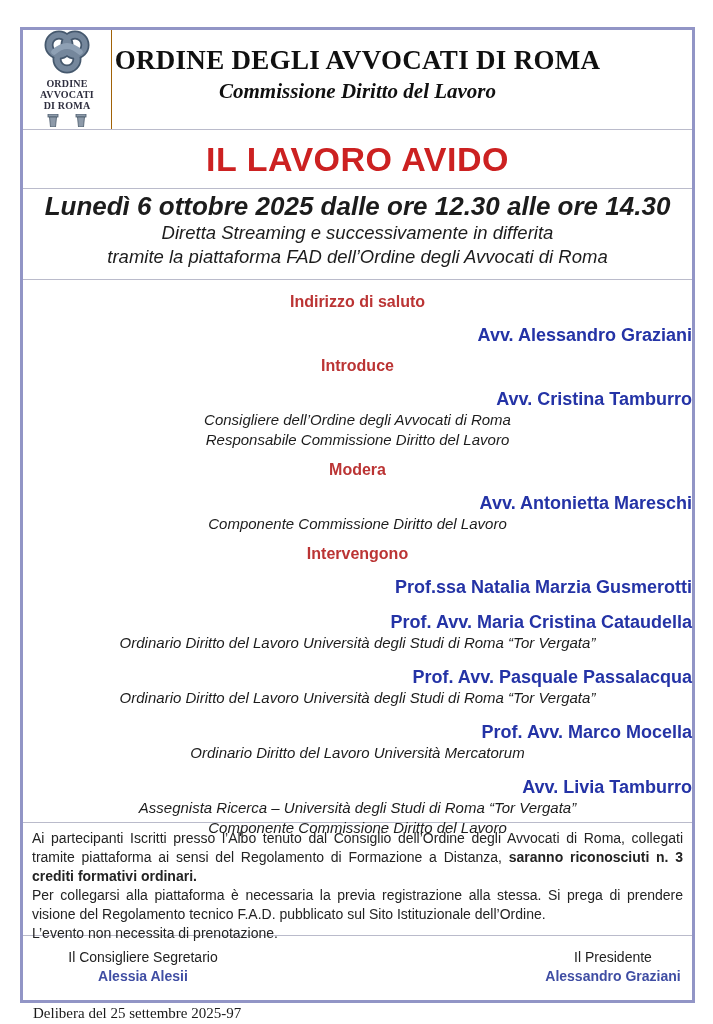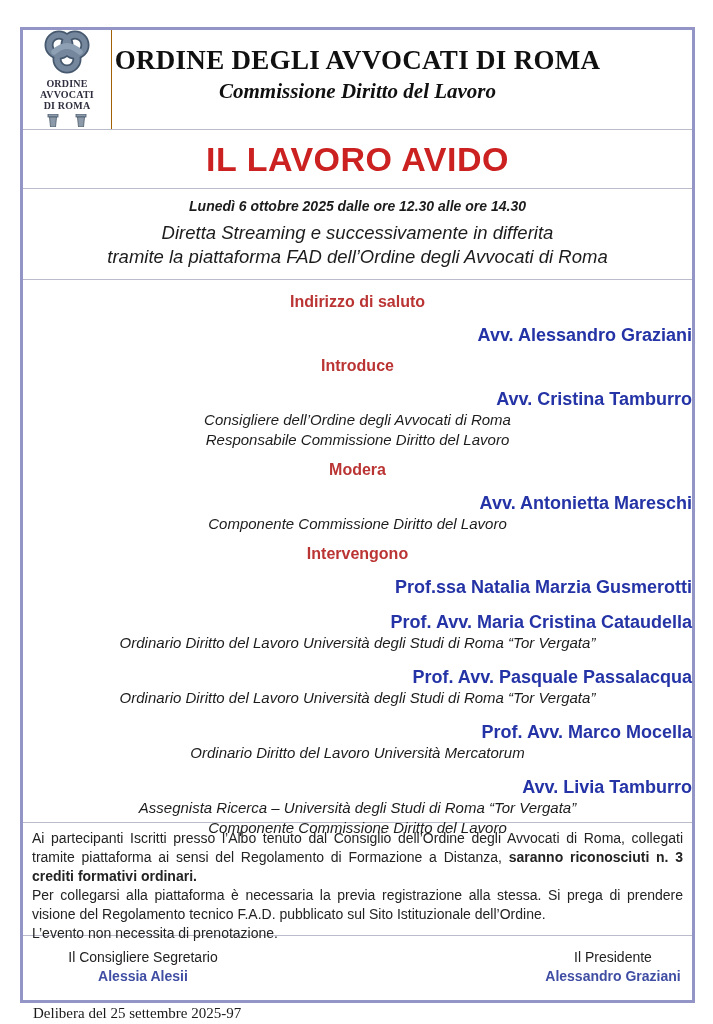--- a/index.html
+++ b/index.html
@@ -27,21 +27,21 @@
   .hdr-titles { position: absolute; left: 0; right: 0; top: 0; text-align: center; padding-top: 15px; }
   .org-title { font-family: "Liberation Serif", serif; font-weight: bold; font-size: 27px; color: #101010; letter-spacing: 0.3px; }
   .org-sub { font-family: "Liberation Serif", serif; font-weight: bold; font-style: italic; font-size: 21px; color: #101010; margin-top: 3px; }
 
   
   .sec-title { height: 59px; display: flex; align-items: center; justify-content: center; }
   .event-title { font-size: 34px; font-weight: bold; color: #cc2121; letter-spacing: 0.5px; text-align: center; }
 
   
   .sec-info { height: 91px; text-align: center; padding-top: 3px; }
-  .ev-date { font-size: 14px; font-weight: bold; font-style: italic; line-height: 29px; }
+  .ev-date { font-size: 26px; font-weight: bold; font-style: italic; line-height: 29px; }
   .ev-stream { font-size: 18.5px; font-style: italic; line-height: 24px; }
   .ev-url { font-size: 19px; font-weight: bold; line-height: 26px; }
 
   
   .sec-prog { height: 543px; text-align: center; padding-top: 10px; }
   .prog-h { font-size: 16px; font-weight: bold; color: #bb3434; line-height: 19px; margin-top: 10px; margin-bottom: 5px; }
   .prog-h.first { margin-top: 2px; }
   .sp-name { font-size: 18px; font-weight: bold; color: #2433a6; line-height: 22px; margin-top: 13px; text-align: right; }
   .sp-role { font-size: 15px; font-style: italic; color: #1c1c1c; line-height: 20px; }
 

